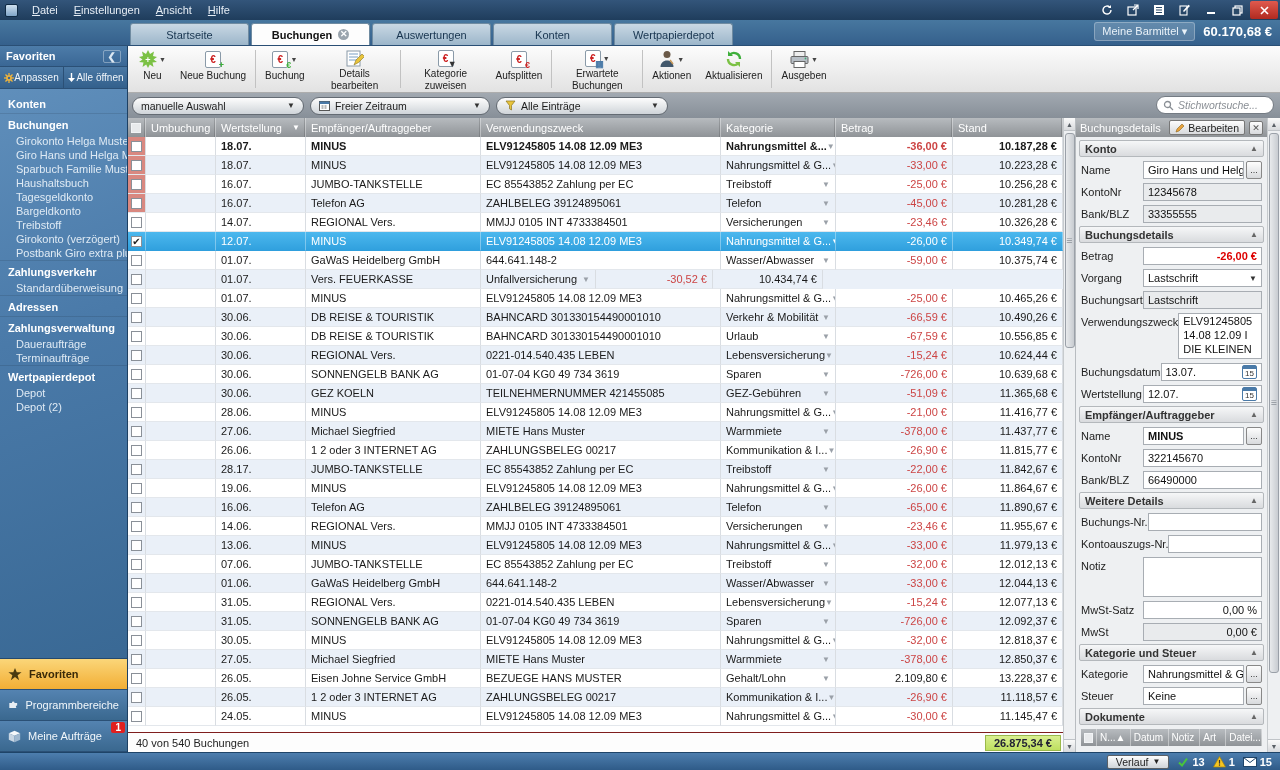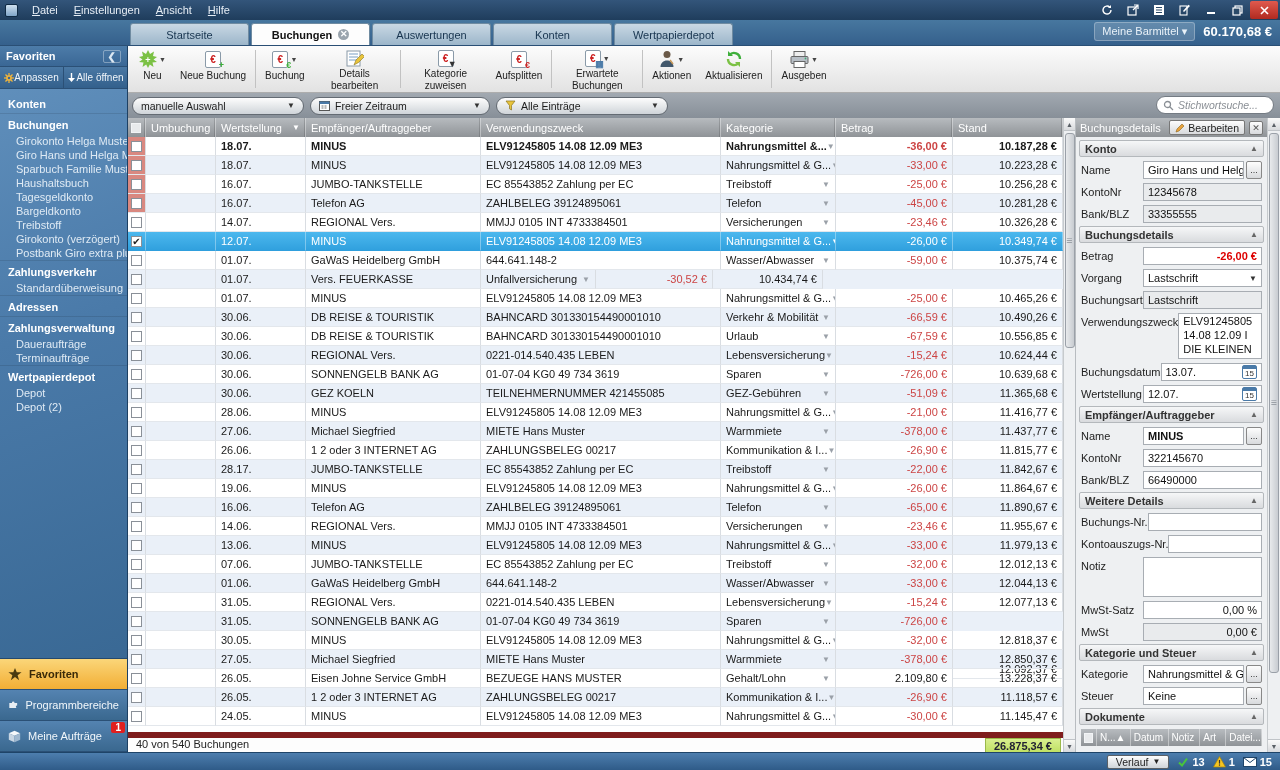--- a/index.html
+++ b/index.html
@@ -95,21 +95,21 @@
   .c-cb { justify-content:center; padding:0; }
   .c-cb.flag { background:#d98880; }
   .checkbox { width:11px; height:11px; background:#fff; border:1px solid #8a9098; font-size:10px; line-height:10px; text-align:center; color:#222; }
   .c-cat .cat-arrow { margin-left:auto; font-size:8px; color:#9aa0a8; }
   .trow.sel .cat-arrow { color:#fff; }
   .c-amt, .c-stand { justify-content:flex-end; }
   .c-amt.neg { color:#cc4444; }
   .trow.sel .c-amt.neg { color:#fff; }
 
   .tgap { flex:0 0 6px; background:#fff; }
-  .tfoot { flex:0 0 20px; background:#fdfdfd; border-top:6px solid #7f1d1d; display:flex; align-items:flex-start; font-size:11px; color:#222; padding-left:8px; }
+  .tfoot { flex:0 0 20px; background:#fdfdfd; border-top:1px solid #7f1d1d; display:flex; align-items:center; font-size:11px; color:#222; padding-left:8px; }
   .sumbox { margin-left:auto; margin-right:2px; background:linear-gradient(#d9ef90,#bedf60); border:1px solid #9ab84a;
     font-weight:bold; font-size:11px; color:#223; padding:1px 8px; }
 
   
   .vscroll { width:12px; background:#eef0f2; border-left:1px solid #c6cacd; display:flex; flex-direction:column; align-items:center; }
   .vs-btn { width:12px; height:13px; font-size:7px; color:#5a6066; display:flex; align-items:center; justify-content:center;
     background:linear-gradient(#fafafa,#d8dadd); border-bottom:1px solid #c0c4c8; }
   .vs-btn.bottom { border-top:1px solid #c0c4c8; border-bottom:none; margin-top:auto; }
   .vs-thumb { width:10px; background:linear-gradient(90deg,#e8eaec,#c8ccd1); border:1px solid #9aa0a8; border-radius:3px; margin-top:2px;
     display:flex; align-items:center; justify-content:center; color:#8a9098; font-size:7px; letter-spacing:0; }
@@ -828,21 +828,21 @@
               </div>
               <div class="tc c-umb" style="width: 70px;"></div>
               <div class="tc c-date" style="width: 90px;">31.05.</div>
               <div class="tc c-payee" style="width: 175px;">SONNENGELB BANK AG</div>
               <div class="tc c-purp" style="width: 240px;">01-07-04 KG0 49 734 3619</div>
               <div class="tc c-cat" style="width: 115px;">
                 <span class="cat-text">Sparen</span>
                 <span class="cat-arrow">▼</span>
               </div>
               <div class="tc c-amt neg" style="width: 117px;">-726,00 €</div>
-              <div class="tc c-stand" style="width: 110px; margin-top: 48px;">12.092,37 €</div>
+              <div class="tc c-stand" style="width: 110px;">12.092,37 €</div>
             </div>
             <div class="trow">
               <div class="tc c-cb" style="width: 18px;">
                 <span class="checkbox"></span>
               </div>
               <div class="tc c-umb" style="width: 70px;"></div>
               <div class="tc c-date" style="width: 90px;">30.05.</div>
               <div class="tc c-payee" style="width: 175px;">MINUS</div>
               <div class="tc c-purp" style="width: 240px;">ELV91245805 14.08 12.09 ME3</div>
               <div class="tc c-cat" style="width: 115px;">

